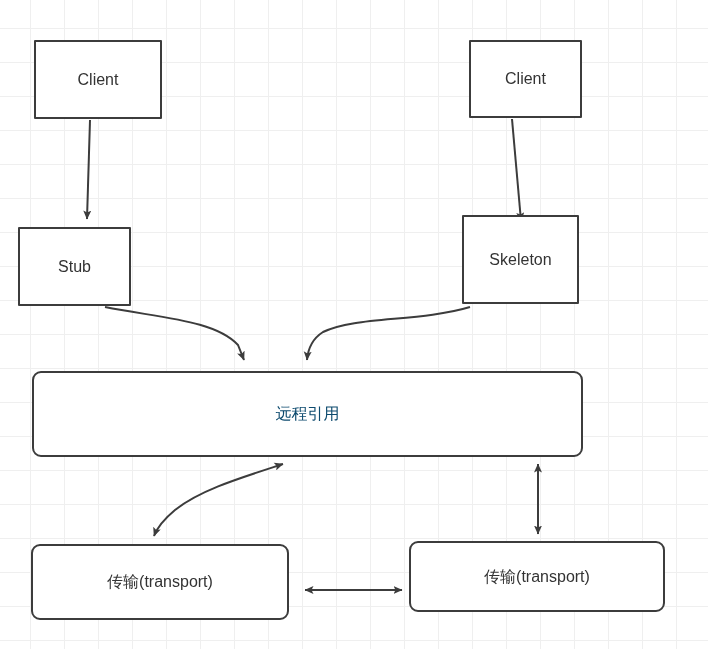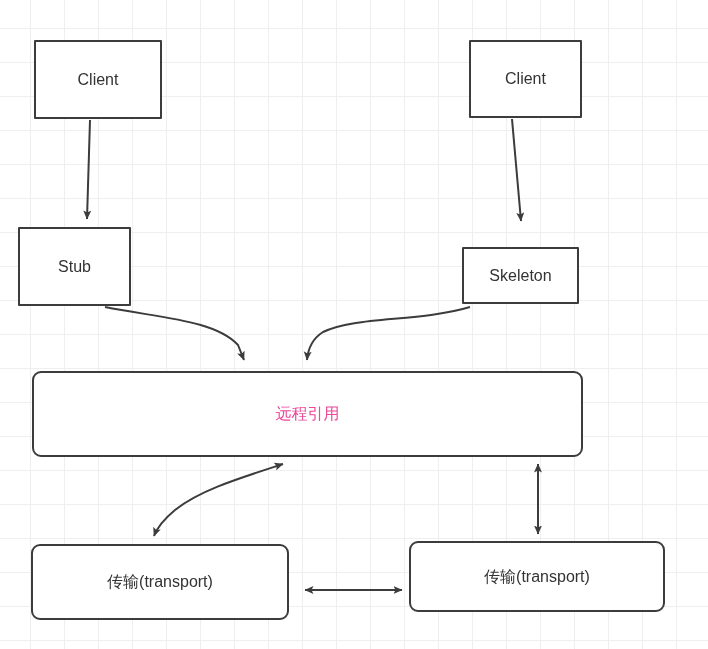--- a/index.html
+++ b/index.html
@@ -33,21 +33,21 @@
     line-height: 1.2;
     z-index: 3;
   }
   .node.rounded { border-radius: 9px; }
   .node.sharp   { border-radius: 1px; }
   .node-label {
     display: block;
     text-align: center;
     white-space: nowrap;
   }
-  .node-label.muted { color: #ec4899; }
+  .node-label.muted { color: #0c4a6e; }
   svg.edges {
     position: absolute;
     left: 0;
     top: 0;
     width: 708px;
     height: 649px;
     z-index: 2;
     overflow: visible;
   }
   .edge-path {
@@ -92,21 +92,21 @@
   </div>
 
   <div class="node sharp" style="left:469px; top:40px; width:113px; height:78px;">
     <span class="node-label">Client</span>
   </div>
 
   <div class="node sharp" style="left:18px; top:227px; width:113px; height:79px;">
     <span class="node-label">Stub</span>
   </div>
 
-  <div class="node sharp" style="left:462px; top:247px; width:117px; height:57px;">
+  <div class="node sharp" style="left:462px; top:215px; width:117px; height:89px;">
     <span class="node-label">Skeleton</span>
   </div>
 
   <div class="node rounded" style="left:32px; top:371px; width:551px; height:86px;">
     <span class="node-label muted">远程引用</span>
   </div>
 
   <div class="node rounded" style="left:31px; top:544px; width:258px; height:76px;">
     <span class="node-label">传输(transport)</span>
   </div>

